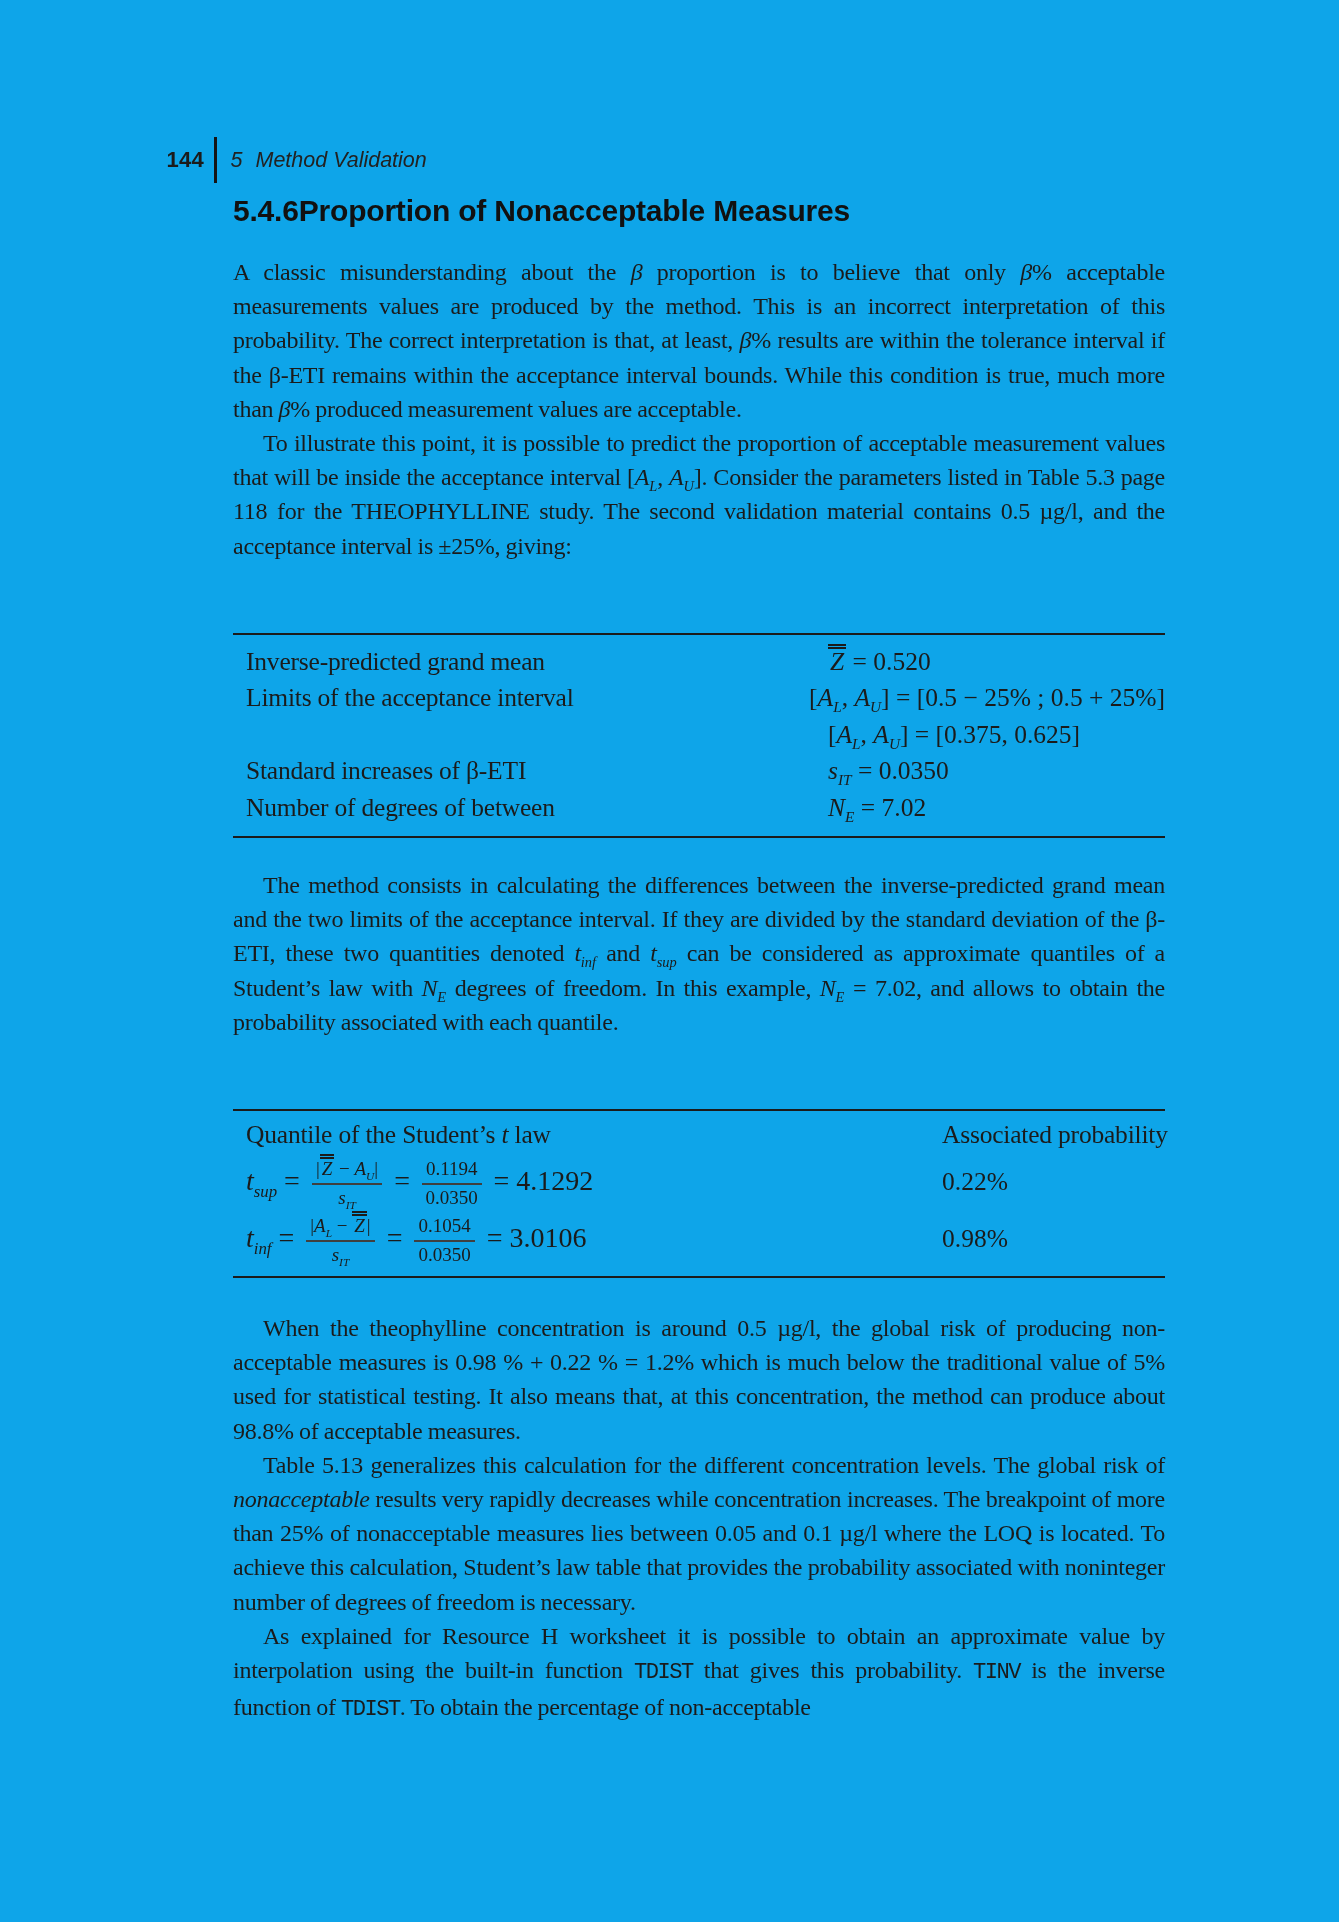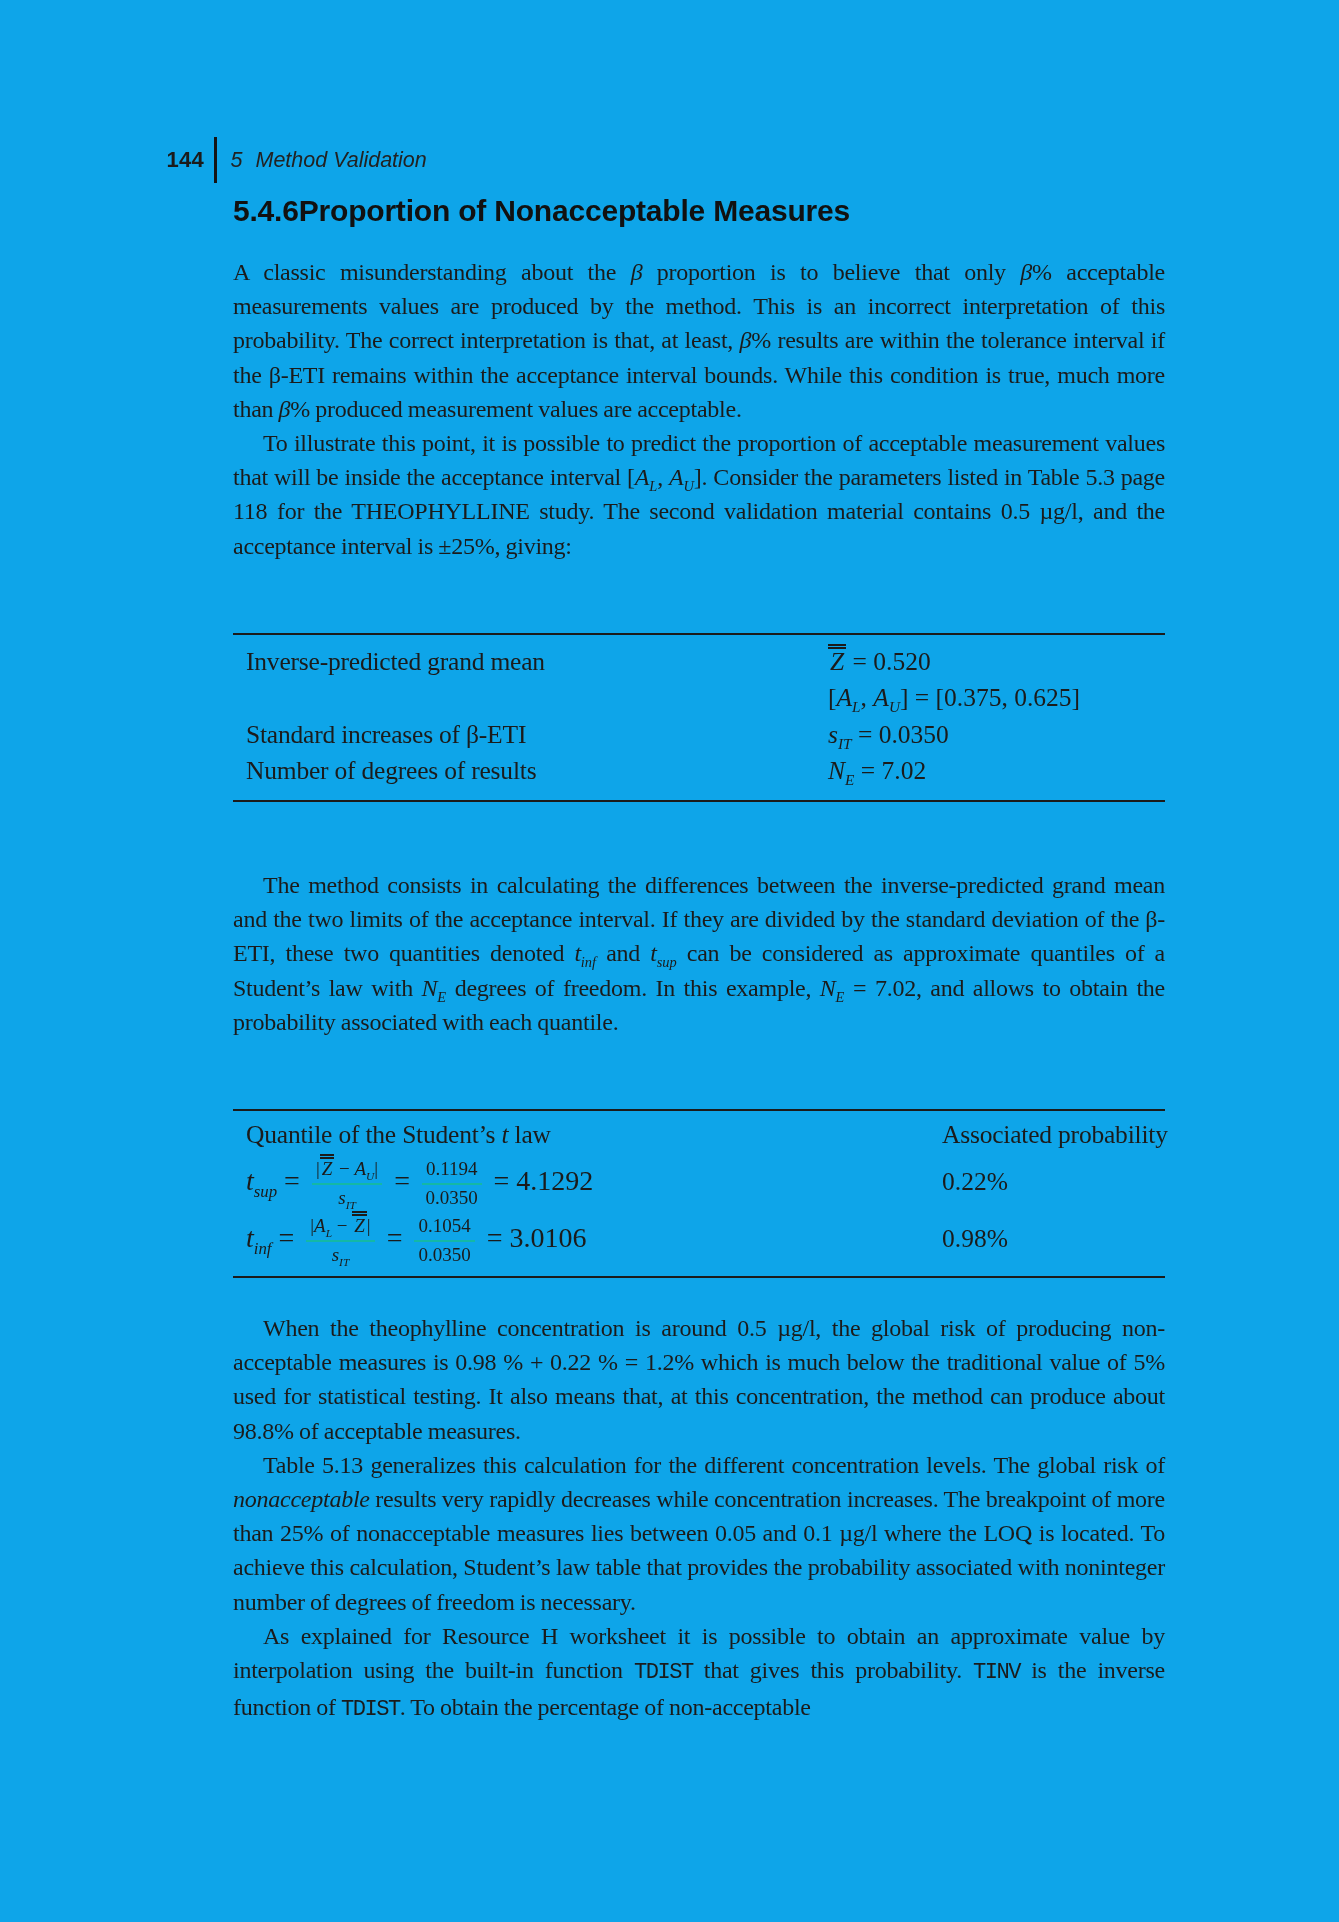--- a/index.html
+++ b/index.html
@@ -66,21 +66,21 @@
   .t2-head-right{width:223px;white-space:nowrap;letter-spacing:-0.2px;}
   .t2-row{display:flex;align-items:center;height:57px;gap:46px;}
   .t2-formula{flex:1;padding-left:13px;font-size:28px;white-space:nowrap;}
   .t2-prob{width:223px;font-size:25.5px;}
   
   sub{font-size:0.6em;font-style:italic;line-height:0;letter-spacing:0;}
   .frac{
     display:inline-block;vertical-align:-0.7em;text-align:center;
     font-size:19px;line-height:1.3;margin:0 5px;font-style:normal;
   }
-  .frac .num{display:block;border-bottom:2px solid #14b8a6;padding:2px 4px 1px 4px;}
+  .frac .num{display:block;border-bottom:2px solid #404040;padding:2px 4px 1px 4px;}
   .frac .den{display:block;padding-top:1px;}
   .zbb{
     display:inline-block;border-top:5.5px double #1b1b1b;
     line-height:1.02;padding:0 2px;
   }
   .mono{
     font-family:"Liberation Mono", monospace;
     font-size:0.92em;letter-spacing:-1.5px;
   }
 </style>
@@ -107,29 +107,33 @@
     <p>A classic misunderstanding about the <i>β</i> proportion is to believe that only <i>β</i>% acceptable measurements values are produced by the method. This is an incorrect interpretation of this probability. The correct interpretation is that, at least, <i>β</i>% results are within the tolerance interval if the β-ETI remains within the acceptance interval bounds. While this condition is true, much more than <i>β</i>% produced measurement values are acceptable.</p>
     <p class="indent">To illustrate this point, it is possible to predict the proportion of acceptable measurement values that will be inside the acceptance interval [<i>A</i><sub>L</sub>, <i>A</i><sub>U</sub>]. Consider the parameters listed in Table 5.3 page 118 for the THEOPHYLLINE study. The second validation material contains 0.5 µg/l, and the acceptance interval is ±25%, giving:</p>
   </div>
 
   <div id="table1" class="rule-table">
     <div class="t1-row">
       <span class="t1-label">Inverse-predicted grand mean</span>
       <span class="t1-value"><span class="zbb"><i>Z</i></span> = 0.520</span>
     </div>
     <div class="t1-row">
+      <span class="t1-label">Limits of the acceptance interval</span>
+      <span class="t1-value">[<i>A</i><sub>L</sub>, <i>A</i><sub>U</sub>] = [0.5 − 25% ; 0.5 + 25%]</span>
+    </div>
+    <div class="t1-row">
       <span class="t1-label"></span>
       <span class="t1-value">[<i>A</i><sub>L</sub>, <i>A</i><sub>U</sub>] = [0.375, 0.625]</span>
     </div>
     <div class="t1-row">
       <span class="t1-label">Standard increases of β-ETI</span>
       <span class="t1-value"><i>s</i><sub>IT</sub> = 0.0350</span>
     </div>
     <div class="t1-row">
-      <span class="t1-label">Number of degrees of results</span>
+      <span class="t1-label">Number of degrees of between</span>
       <span class="t1-value"><i>N</i><sub>E</sub> = 7.02</span>
     </div>
   </div>
 
   <div id="blockB" class="text-block">
     <p class="indent">The method consists in calculating the differences between the inverse-predicted grand mean and the two limits of the acceptance interval. If they are divided by the standard deviation of the β-ETI, these two quantities denoted <i>t</i><sub>inf</sub> and <i>t</i><sub>sup</sub> can be considered as approximate quantiles of a Student’s law with <i>N</i><sub>E</sub> degrees of freedom. In this example, <i>N</i><sub>E</sub> = 7.02, and allows to obtain the probability associated with each quantile.</p>
   </div>
 
   <div id="table2" class="rule-table">
     <div class="t2-head">

